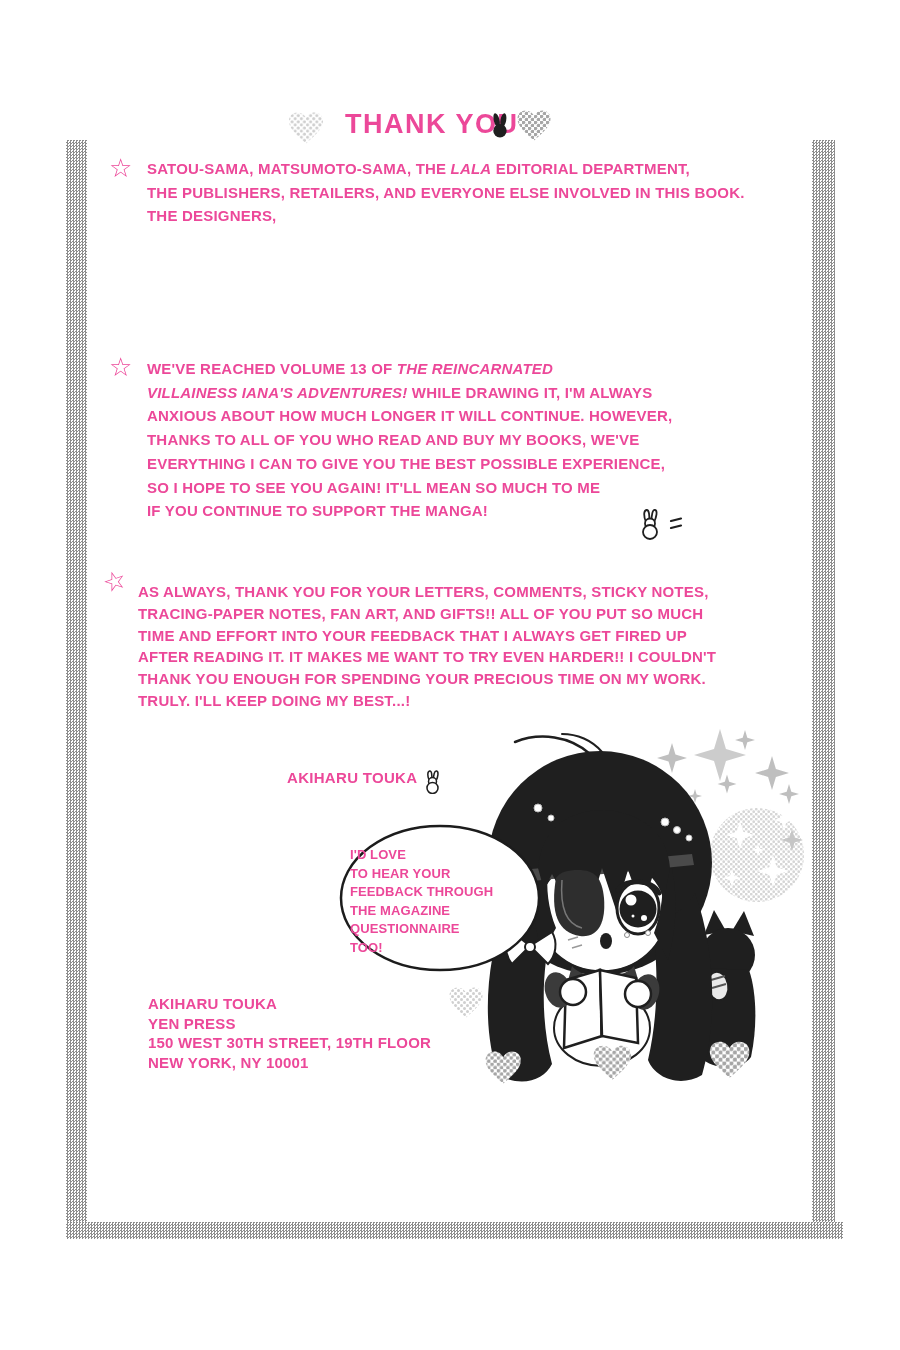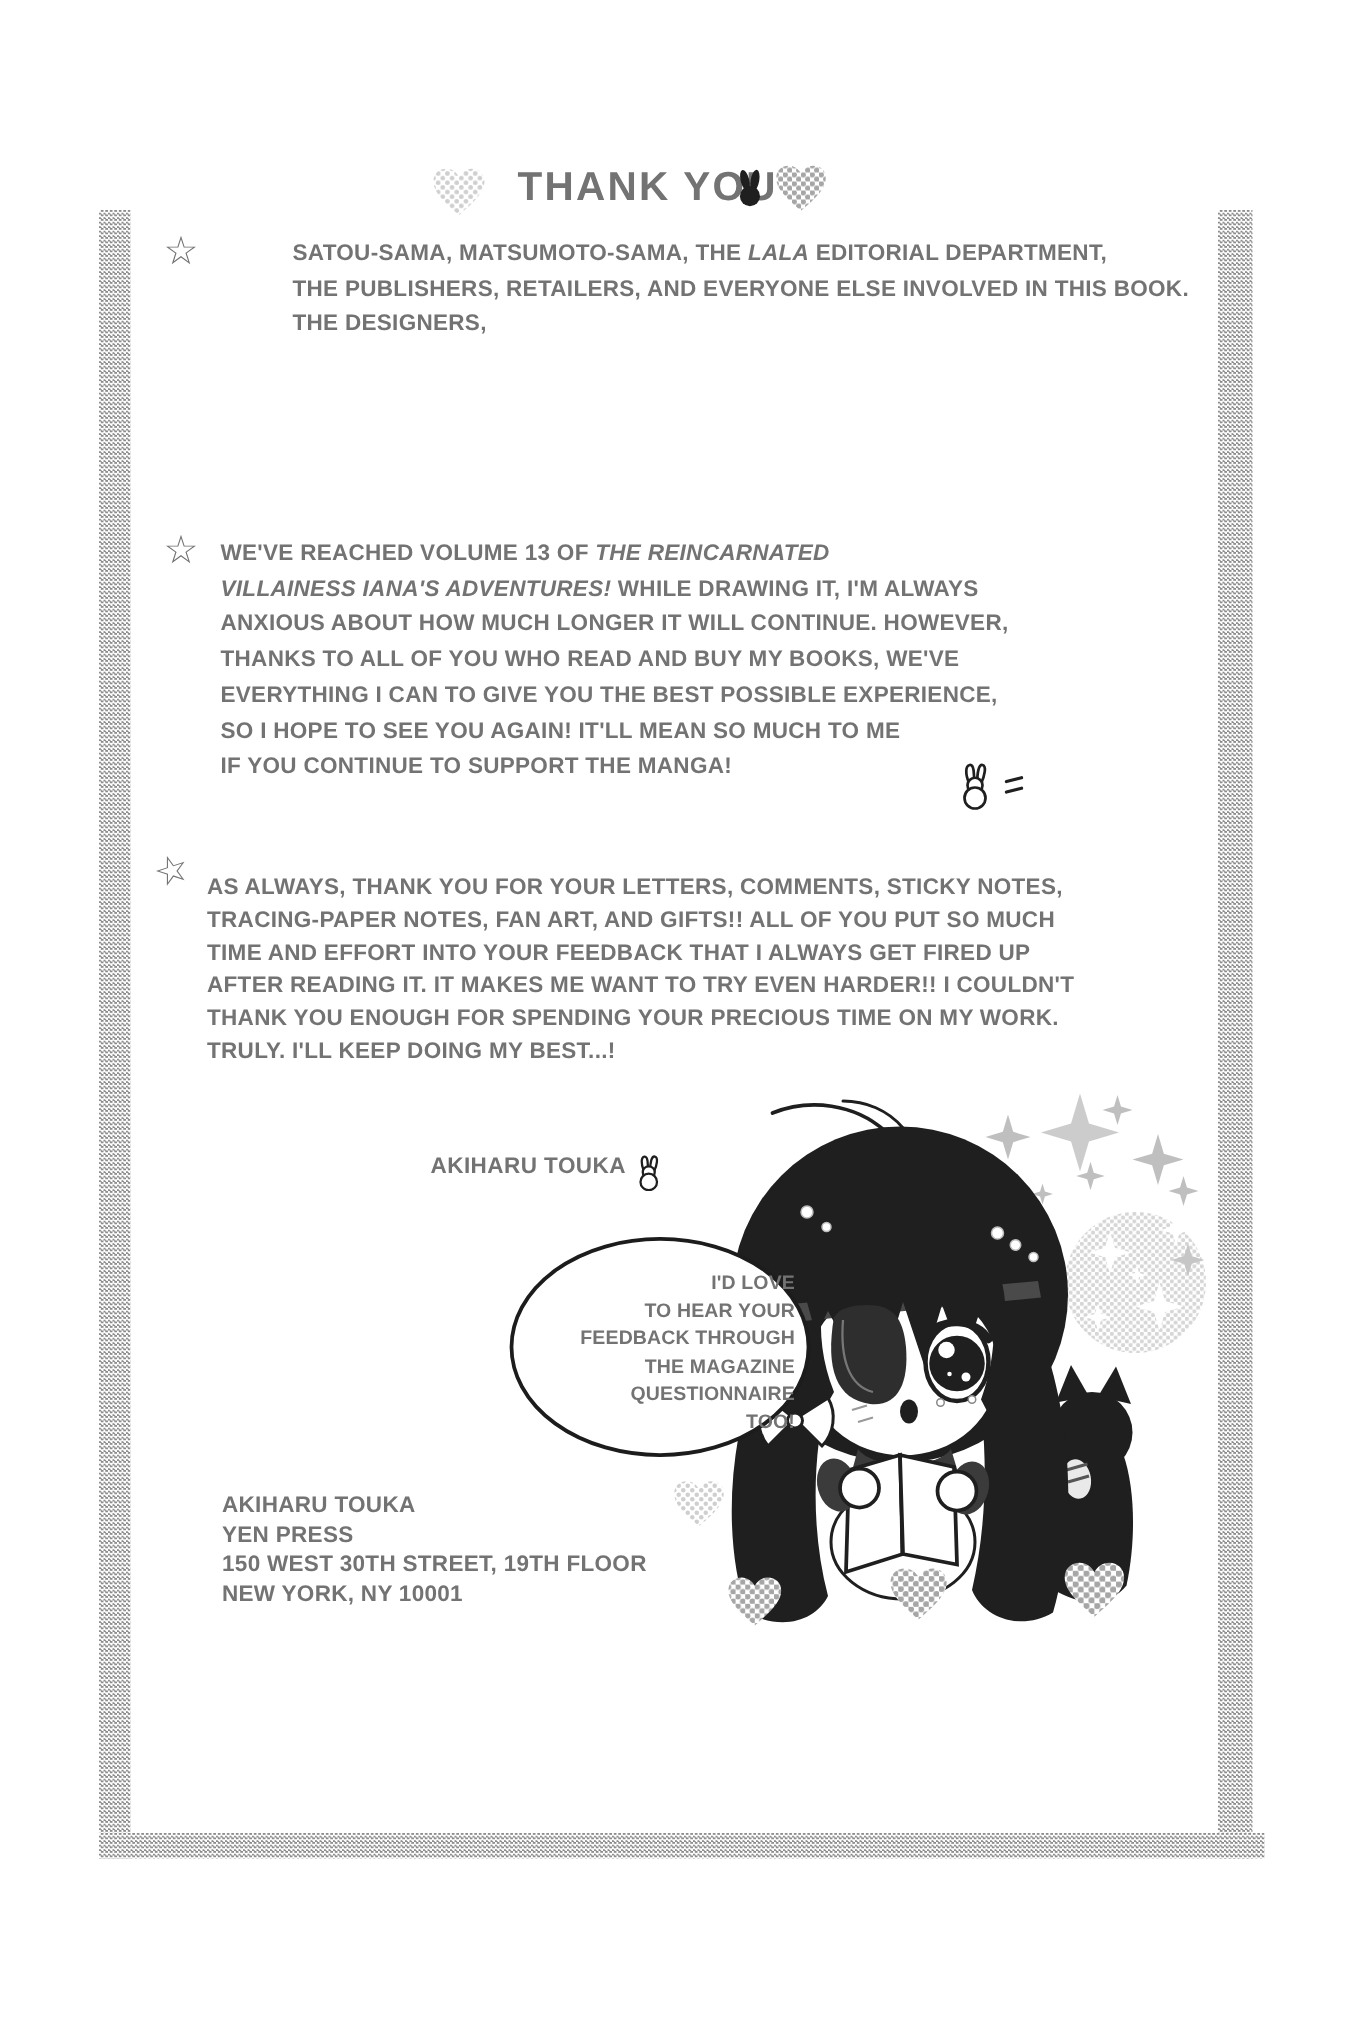--- a/index.html
+++ b/index.html
@@ -1,25 +1,25 @@
 <!DOCTYPE html>
 <html><head>
 <meta charset="utf-8">
 <style>
   html,body{margin:0;padding:0;background:#ffffff;}
   .page{position:relative;width:896px;height:1350px;background:#ffffff;overflow:hidden;
-        font-family:"Liberation Sans",sans-serif;color:#737373;}
+        font-family:"Liberation Sans",sans-serif;color:#ec4899;}
   .abs{position:absolute;}
   .halftone{background:repeating-conic-gradient(#8d8d8d 0% 25%, #ffffff 0% 50%);background-size:3px 3px;}
   .title{font-size:27px;font-weight:700;letter-spacing:1.5px;white-space:nowrap;}
   .body-text{font-weight:700;font-size:15px;letter-spacing:.2px;}
   .line{white-space:nowrap;}
   .it{font-style:italic;}
   .bullet{font-family:"DejaVu Sans",sans-serif;font-size:26px;font-weight:700;line-height:1;}
-  .bubble-text{font-weight:700;font-size:13px;line-height:18.5px;text-align:right;letter-spacing:.1px;}
+  .bubble-text{font-weight:700;font-size:13px;line-height:18.5px;text-align:left;letter-spacing:.1px;}
   .addr{font-weight:700;font-size:15px;line-height:19.5px;letter-spacing:.2px;white-space:nowrap;}
   .sig{font-weight:700;font-size:15px;letter-spacing:.3px;display:flex;align-items:flex-start;gap:6px;}
   svg{display:block;}
 </style>
 </head>
 <body>
 
 <svg width="0" height="0" style="position:absolute" aria-hidden="true">
   <defs>
     <pattern id="htA" width="4" height="4" patternUnits="userSpaceOnUse">
@@ -55,21 +55,21 @@
   <svg class="abs" style="left:489px;top:112px;" width="21" height="27" viewBox="0 0 22 27">
     <ellipse cx="8" cy="8" rx="3" ry="7.5" transform="rotate(-14 8 8)" fill="#1f1f1f"></ellipse>
     <ellipse cx="15" cy="8" rx="3" ry="7.5" transform="rotate(10 15 8)" fill="#1f1f1f"></ellipse>
     <circle cx="11.5" cy="19" r="7" fill="#1f1f1f"></circle>
   </svg>
   <svg class="abs" style="left:515px;top:109px;" width="38" height="33" viewBox="0 0 24 22">
     <use href="#heartP" fill="url(#htB)"></use>
   </svg>
 
   <div class="abs bullet" style="left:109px;top:155px;">☆</div>
-  <div class="abs body-text" style="left:147px;top:157px;line-height:23.7px;margin-left:48px;">
+  <div class="abs body-text" style="left:147px;top:157px;line-height:23.7px;">
     <div class="line"><span>SATOU-SAMA, MATSUMOTO-SAMA, THE </span><span class="it">LALA</span><span> EDITORIAL DEPARTMENT,</span></div>
     <div class="line">THE PUBLISHERS, RETAILERS, AND EVERYONE ELSE INVOLVED IN THIS BOOK.</div>
     <div class="line">THE DESIGNERS,</div>
   </div>
 
   <div class="abs bullet" style="left:109px;top:354px;">☆</div>
   <div class="abs body-text" style="left:147px;top:357px;line-height:23.7px;">
     <div class="line"><span>WE'VE REACHED VOLUME 13 OF </span><span class="it">THE REINCARNATED</span></div>
     <div class="line"><span class="it">VILLAINESS IANA'S ADVENTURES!</span><span> WHILE DRAWING IT, I'M ALWAYS</span></div>
     <div class="line">ANXIOUS ABOUT HOW MUCH LONGER IT WILL CONTINUE. HOWEVER,</div>

